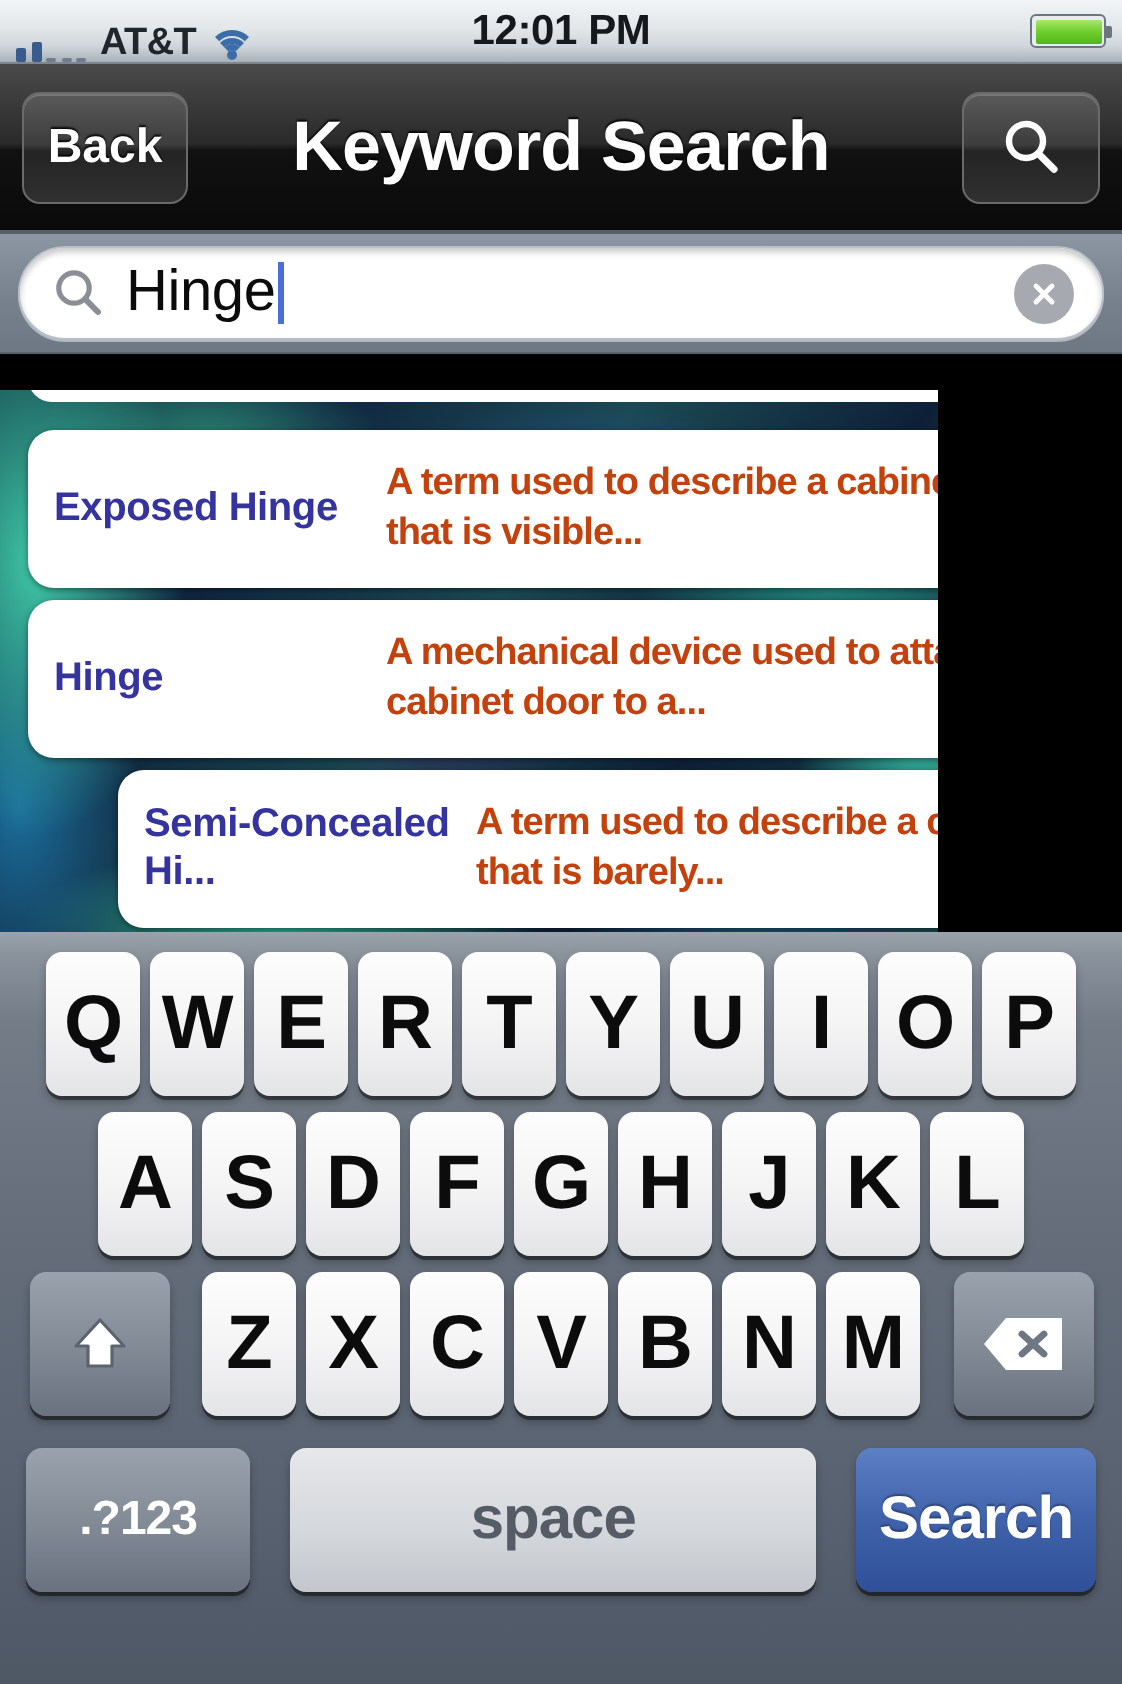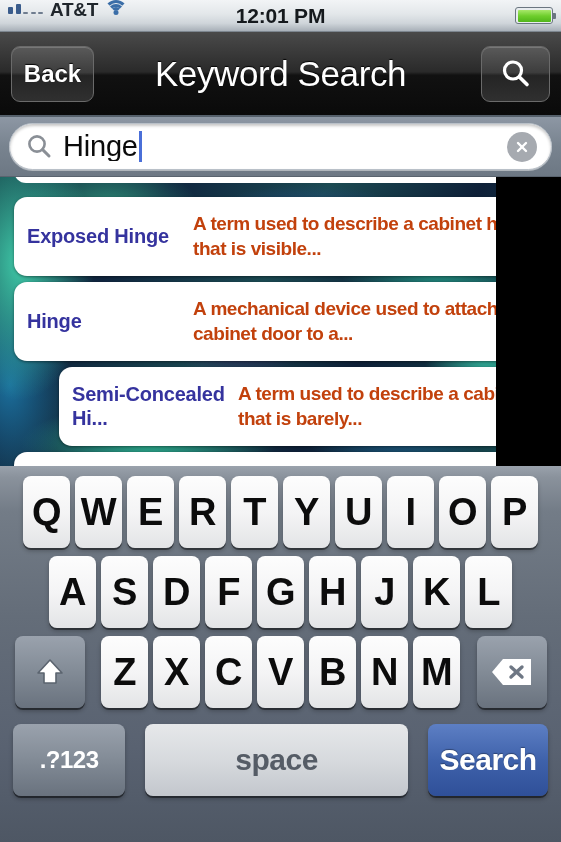--- a/index.html
+++ b/index.html
@@ -18,21 +18,21 @@
   
   #statusbar {
     position: absolute; left: 0; top: 0;
     width: 561px; height: 32px;
     background: linear-gradient(to bottom, #f2f4f6 0%, #e3e7ea 45%, #cfd5da 75%, #a8b0b8 100%);
     border-bottom: 1px solid #7d868f;
     box-sizing: border-box;
   }
   .sb-left {
     position: absolute; left: 8px; top: 0; height: 31px;
-    display: flex; align-items: flex-start; gap: 7px;
+    display: flex; align-items: flex-end; gap: 7px;
   }
   .sig { display: flex; align-items: flex-end; gap: 2.5px; height: 14px; }
   .sig i {
     display: block; width: 5px; background: #3a5c8c; border-radius: 1px;
   }
   .sig i.b1 { height: 7px; }
   .sig i.b2 { height: 10px; }
   .sig i.d { height: 2px; background: #6f7d8f; }
   .carrier {
     font-size: 19px; font-weight: bold; color: #20262c;
@@ -76,21 +76,21 @@
   #navbar {
     position: absolute; left: 0; top: 32px;
     width: 561px; height: 85px;
     background: linear-gradient(to bottom, #4a4a4a 0%, #2a2a2a 48%, #111 52%, #0a0a0a 100%);
     border-bottom: 2px solid #55606b;
     box-sizing: border-box;
   }
   #nav-title {
     position: absolute; left: 0; top: 0; width: 561px; height: 83px;
     display: flex; align-items: center; justify-content: center;
-    font-size: 35px; font-weight: normal; color: #fff;
+    font-size: 35px; font-weight: bold; color: #fff;
     text-shadow: 0 -1px 1px rgba(0,0,0,0.9); letter-spacing: -0.4px;
   }
   #back-button {
     position: absolute; left: 11px; top: 14px;
     width: 83px; height: 56px;
     border-radius: 9px;
     background: linear-gradient(to bottom, #5a5a5a 0%, #3d3d3d 47%, #242424 53%, #303030 100%);
     border: 1px solid #6a6a6a;
     box-shadow: inset 0 1px 0 rgba(255,255,255,0.18);
     display: flex; align-items: center; justify-content: center;
@@ -140,35 +140,36 @@
   }
   #search-clear {
     position: absolute; right: 14px; top: 50%; transform: translateY(-50%);
     width: 30px; height: 30px; border-radius: 50%;
     background: #a6aab0;
     display: flex; align-items: center; justify-content: center;
   }
 
   
   #results {
-    position: absolute; left: 0; top: 177px;
-    width: 496px; height: 289px;
+    position: absolute; left: 0; top: 195px;
+    width: 445px; height: 289px;
     overflow: hidden;
     background-color: #0d2b34;
     background-image:
       radial-gradient(ellipse 120px 220px at 4% 30%, #3fc9a8 0%, rgba(20,60,80,0) 62%),
       radial-gradient(ellipse 90px 160px at 2% 72%, #1b6f9c 0%, rgba(12,40,60,0) 66%),
       radial-gradient(ellipse 150px 90px at 22% 12%, #2f8f78 0%, rgba(10,40,50,0) 60%),
       radial-gradient(ellipse 180px 70px at 62% 18%, #244a8e 0%, rgba(8,30,50,0) 64%),
       radial-gradient(ellipse 160px 80px at 88% 30%, #27a58e 0%, rgba(8,35,45,0) 62%),
       radial-gradient(ellipse 120px 70px at 48% 55%, #3b2a6a 0%, rgba(10,20,45,0) 62%),
       radial-gradient(ellipse 200px 60px at 30% 92%, #2ba98a 0%, rgba(8,35,40,0) 64%),
       radial-gradient(ellipse 150px 60px at 80% 88%, #1d5f8c 0%, rgba(8,30,50,0) 64%),
       radial-gradient(ellipse 100px 120px at 98% 60%, #35b8a0 0%, rgba(10,40,50,0) 62%),
       linear-gradient(125deg, #123a44 0%, #10253f 25%, #1b4a52 48%, #0e2038 70%, #17494f 100%);
+    padding-left: 24px;
   }
   .result-card {
     position: absolute;
     left: 14px; width: 533px;
     background: #fff;
     border-radius: 13px;
     box-sizing: border-box;
     display: flex; align-items: center;
     padding: 0 10px 0 13px;
     box-shadow: 0 1px 3px rgba(0,0,0,0.45);

